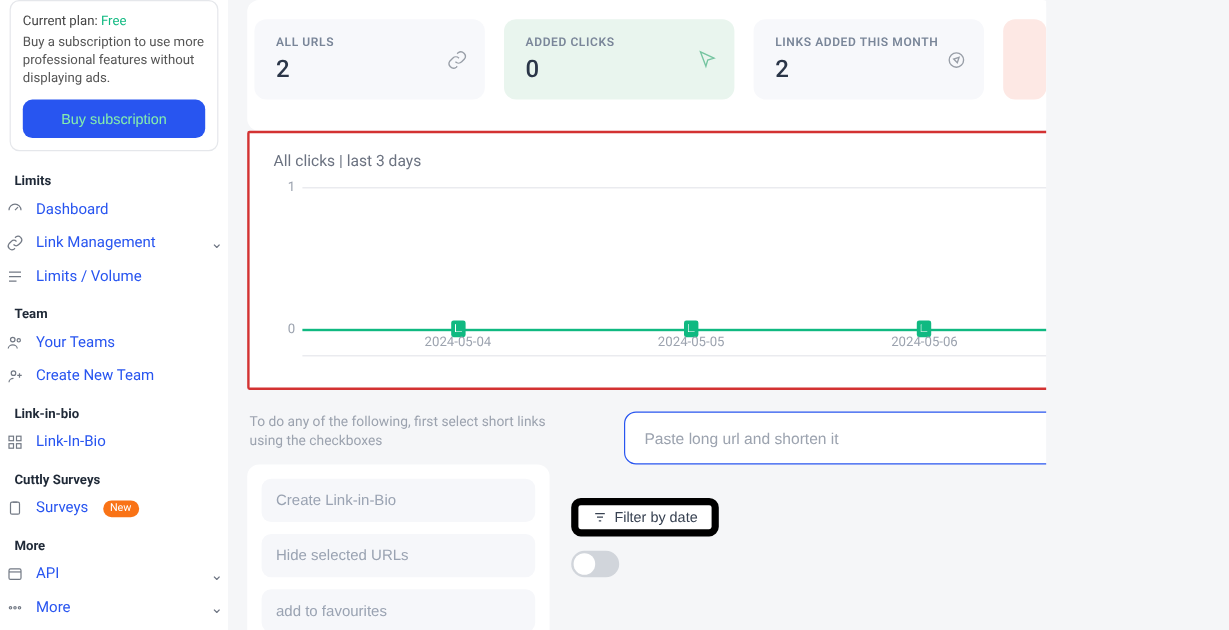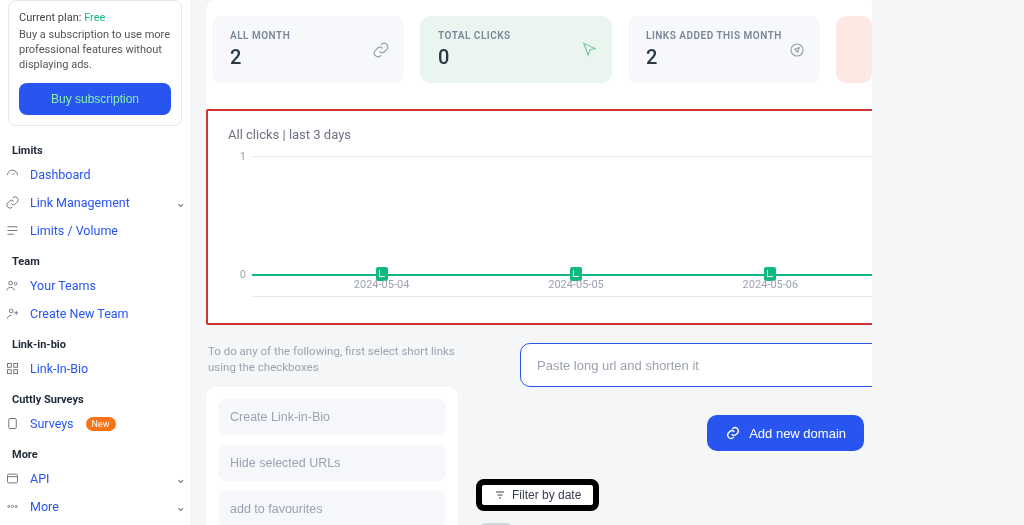--- a/index.html
+++ b/index.html
@@ -189,29 +189,29 @@
       
       
     </div>
 
   </aside>
 
   <div class="main">
     <div class="stats-wrap">
       <div class="stats-row">
         <div class="stat-card stat-all">
-          <div class="stat-label">ALL MONTH</div>
+          <div class="stat-label">ALL URLS</div>
           <div class="stat-value">2</div>
           <span class="stat-icon"><svg viewBox="0 0 24 24">
                 <path d="M10 14a5 5 0 0 0 7 0l3-3a5 5 0 0 0-7-7l-1 1"></path>
                 <path d="M14 10a5 5 0 0 0-7 0l-3 3a5 5 0 0 0 7 7l1-1"></path>
               </svg></span>
         </div>
         <div class="stat-card stat-clicks">
-          <div class="stat-label">TOTAL CLICKS</div>
+          <div class="stat-label">ADDED CLICKS</div>
           <div class="stat-value">0</div>
           <span class="stat-icon"><svg viewBox="0 0 24 24">
                 <path d="M5 3l6 16 2-7 7-2z"></path>
               </svg></span>
         </div>
         <div class="stat-card stat-links">
           <div class="stat-label">LINKS ADDED THIS MONTH</div>
           <div class="stat-value">2</div>
           <span class="stat-icon"><svg viewBox="0 0 24 24">
                 <circle cx="12" cy="12" r="8"></circle>
@@ -265,27 +265,20 @@
       <div class="action-col">
         <div class="hint">To do any of the following, first select short links using the checkboxes</div>
         <div class="action-btns">
           <button class="ghost">Create Link-in-Bio</button>
           <button class="ghost">Hide selected URLs</button>
           <button class="ghost">add to favourites</button>
         </div>
       </div>
       <div class="right-col">
         <input class="url-input" placeholder="Paste long url and shorten it" style="">
-        <button class="domain-btn">
-          <svg viewBox="0 0 24 24">
-              <path d="M10 14a5 5 0 0 0 7 0l2-2a5 5 0 0 0-7-7l-1 1"></path>
-              <path d="M14 10a5 5 0 0 0-7 0l-2 2a5 5 0 0 0 7 7l1-1"></path>
-            </svg>
-          <span>Add new domain</span>
-        </button>
         <div class="filter-row">
           <button class="filter-btn">
             <svg width="12" height="12" viewBox="0 0 24 24" stroke="#374151" stroke-width="2">
                 <path d="M4 6h16M7 12h10M10 18h4"></path>
               </svg>
             <span>Filter by date</span>
           </button>
         </div>
         <div class="toggle"></div>
       </div>

